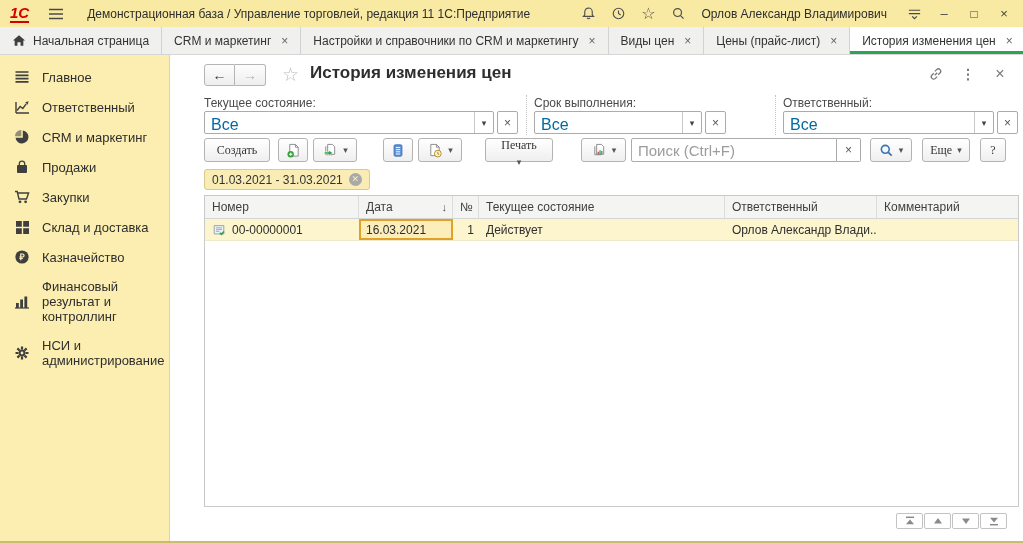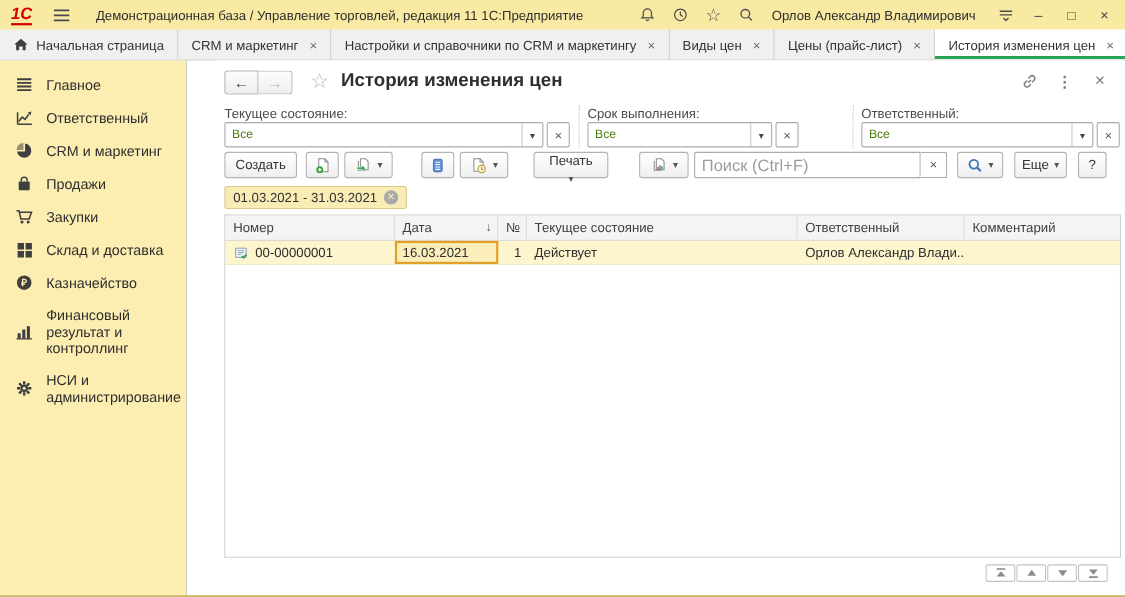--- a/index.html
+++ b/index.html
@@ -39,27 +39,27 @@
   .navbtn.fwd { border-radius:0 3px 3px 0; border-left:none; color:#b5b5b5; }
   .fav-star { position:absolute; top:10px; left:88px; font-size:19px; color:#b9b9b9; line-height:19px; }
   .page-title { position:absolute; top:8px; left:116px; font-size:17px; font-weight:bold; color:#2e2e2e; }
   .ph-icons { position:absolute; top:11px; right:14px; display:flex; gap:14px; align-items:center; }
   .ph-icon { width:18px; height:16px; display:flex; align-items:center; justify-content:center; color:#7a7a7a; font-size:14px; }
 
   
   .flabel { position:absolute; top:41px; font-size:12px; color:#4a4a4a; }
   .combo { position:absolute; top:56px; height:23px; display:flex; }
   .combo-box { flex:1; display:flex; border:1px solid #ababab; border-radius:2px; background:#fff; }
-  .combo-text { flex:1; font-size:11px; color:#4d7c0f; padding:4px 0 0 6px; overflow:hidden; white-space:nowrap; }
+  .combo-text { flex:1; font-size:16px; color:#0369a1; padding:4px 0 0 6px; overflow:hidden; white-space:nowrap; }
   .combo-arrow { width:19px; border-left:1px solid #c8c8c8; display:flex; align-items:center; justify-content:center; font-size:9px; color:#444; }
   .combo-clear { width:21px; margin-left:3px; border:1px solid #ababab; border-radius:2px; background:#fff; display:flex; align-items:center; justify-content:center; font-size:12px; color:#555; }
   .fsep { position:absolute; top:40px; height:40px; border-left:1px dotted #c2c2c2; }
 
   
-  .btn { position:absolute; top:83px; height:24px; display:flex; align-items:center; justify-content:center; gap:5px; border:1px solid #b3b3b3; border-radius:3px; background:linear-gradient(#ffffff,#efefef); font-size:12px; color:#333; }
+  .btn { position:absolute; top:83px; height:24px; display:flex; align-items:center; justify-content:center; gap:5px; border:1px solid #b3b3b3; border-radius:3px; background:linear-gradient(#ffffff,#efefef); font-size:12px; color:#333;font-family:Liberation Serif, serif; }
   .caret { font-size:9px; color:#555; line-height:1; }
   .search-wrap { position:absolute; top:83px; left:437px; display:flex; height:24px; }
   .search-input { width:206px; height:24px; border:1px solid #ababab; border-radius:2px 0 0 2px; font-size:15px; padding:0 6px; color:#333; font-family:"Liberation Sans",sans-serif; }
   .search-input::placeholder { color:#9c9c9c; }
   .search-clear { width:24px; border:1px solid #ababab; border-left:none; border-radius:0 2px 2px 0; background:#fff; display:flex; align-items:center; justify-content:center; font-size:12px; color:#555; }
 
   
   .chip { position:absolute; top:114px; left:10px; height:21px; background:#f9ecb4; border:1px solid #d9c98c; border-radius:3px; display:flex; align-items:center; gap:6px; padding:0 7px; font-size:12px; color:#333; }
   .chip-x { width:13px; height:13px; border-radius:50%; background:#a9a9a9; color:#f9ecb4; font-size:9px; display:flex; align-items:center; justify-content:center; line-height:1; }
 

